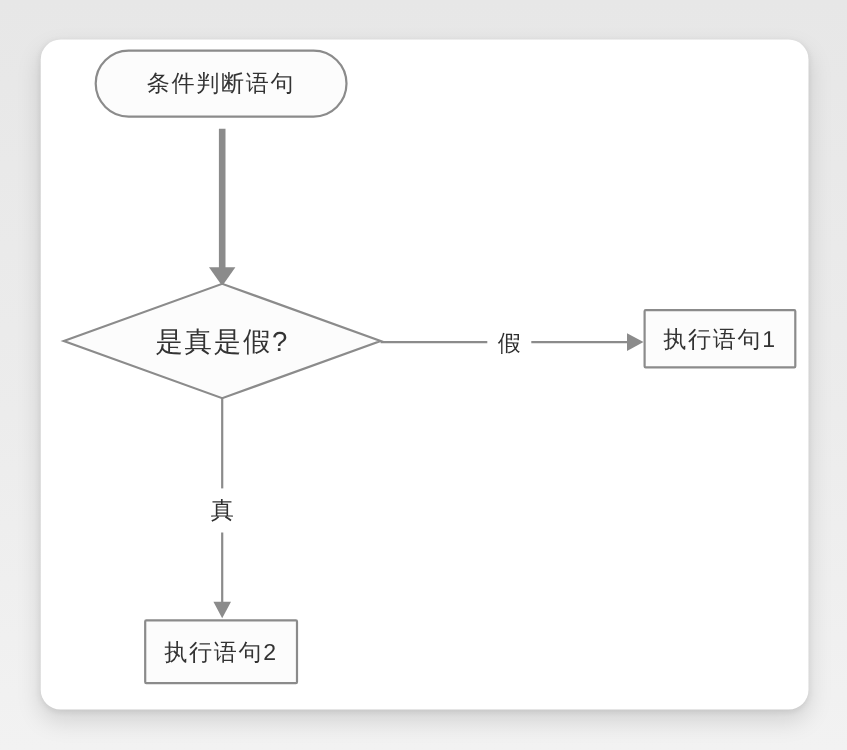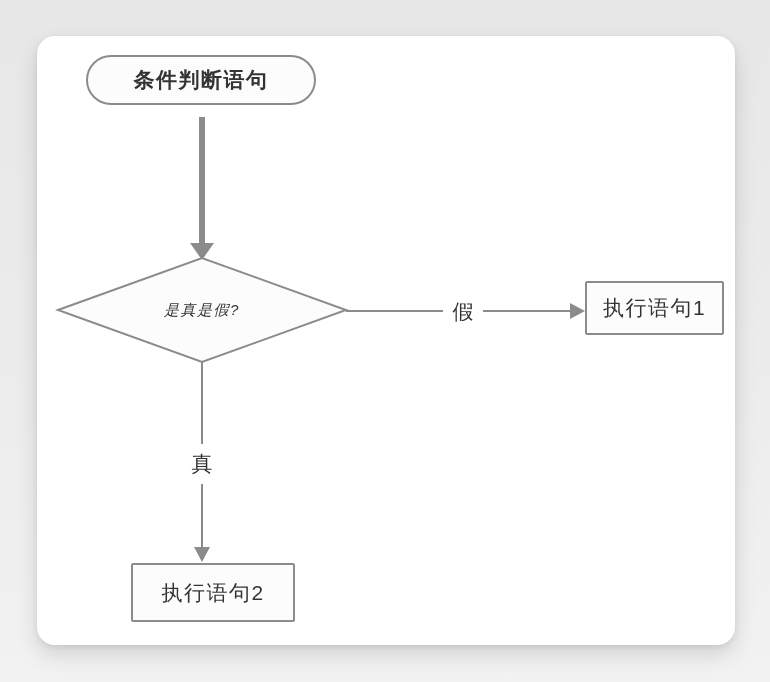--- a/index.html
+++ b/index.html
@@ -41,52 +41,50 @@
     display: flex;
     align-items: center;
     justify-content: center;
     font-size: 21px;
     letter-spacing: 1.5px;
     color: #333333;
     white-space: nowrap;
   }
   .node-start {
     left: 86px;
-    top: 55px;
+    top: 45px;
     width: 230px;
-    height: 50px;
+    height: 62px;
     border-radius: 32px;
-    font-weight: bold;
   }
   .node-decision-label {
     position: absolute;
     left: 58px;
     top: 258px;
     width: 288px;
     height: 104px;
     display: flex;
     align-items: center;
     justify-content: center;
-    font-size: 15px;
+    font-size: 25px;
     letter-spacing: 1.5px;
     color: #333333;
     white-space: nowrap;
-    font-style: italic;
   }
   .node-process1 {
     left: 585px;
     top: 281px;
     width: 139px;
     height: 54px;
     border-radius: 2px;
   }
   .node-process2 {
     left: 131px;
     top: 563px;
-    width: 164px;
+    width: 140px;
     height: 59px;
     border-radius: 2px;
   }
   .edge-label {
     position: absolute;
     display: flex;
     align-items: center;
     justify-content: center;
     font-size: 21px;
     color: #2f2f2f;

